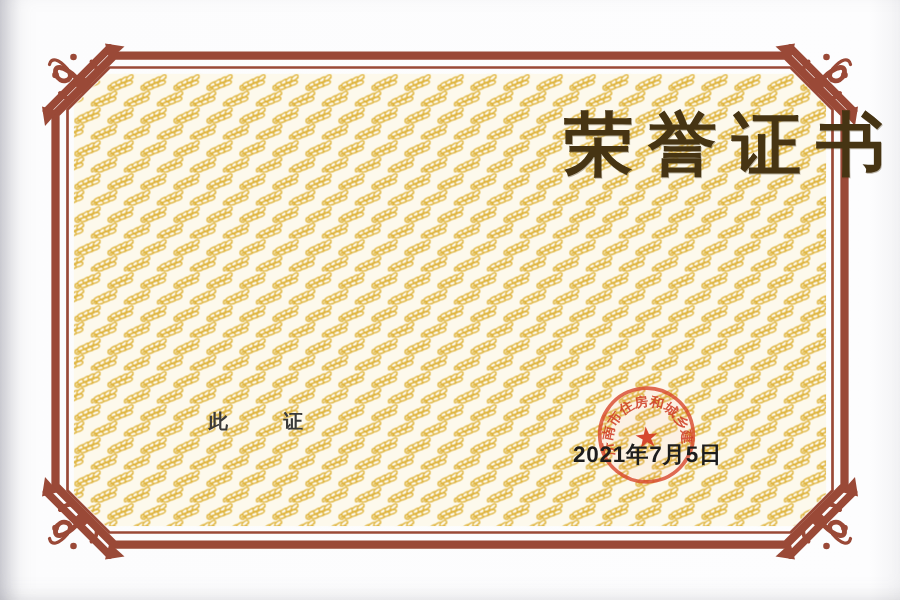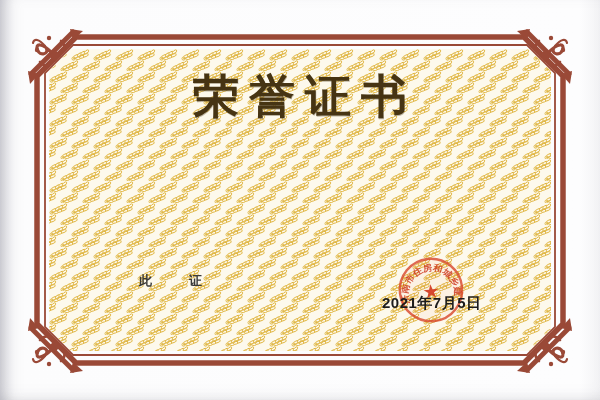--- a/index.html
+++ b/index.html
@@ -28,21 +28,21 @@
   .frame-svg{position:absolute;left:0;top:0;z-index:2;}
   
   .corner{position:absolute;width:64px;height:64px;z-index:3;}
   .corner.tl{left:25px;top:26px;}
   .corner.tr{right:25px;top:26px;transform:scaleX(-1);}
   .corner.bl{left:25px;bottom:24px;transform:scaleY(-1);}
   .corner.br{right:25px;bottom:24px;transform:scale(-1,-1);}
   
   .title{
     position:absolute;left:0;top:70px;width:600px;z-index:4;
-    text-align:center;font-family:"DejaVu Serif", serif;
+    text-align:right;font-family:"DejaVu Serif", serif;
     font-size:46px;line-height:52px;font-weight:700;
     color:#463413;letter-spacing:10px;padding-left:10px;box-sizing:border-box;
     text-shadow:0.5px 0.5px 0 rgba(70,52,19,.35);
   }
   .body-text{
     position:absolute;left:88px;top:163px;width:430px;z-index:4;
     font-size:16px;line-height:23.5px;letter-spacing:.5px;color:#3c3c3c;
   }
   .body-text .ln1{padding-left:44px;}
   .seg-bold{font-weight:700;font-family:"Liberation Sans", sans-serif;}

